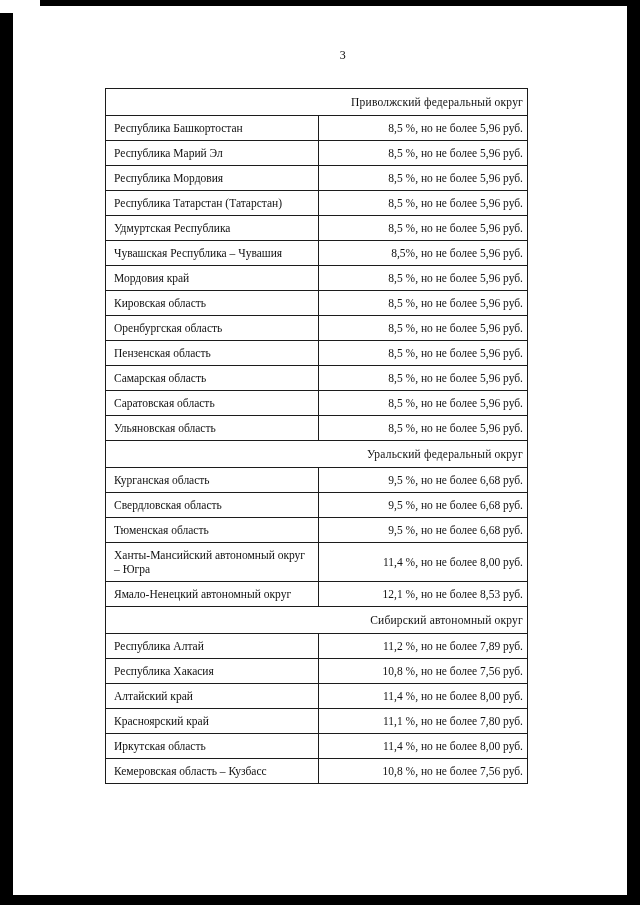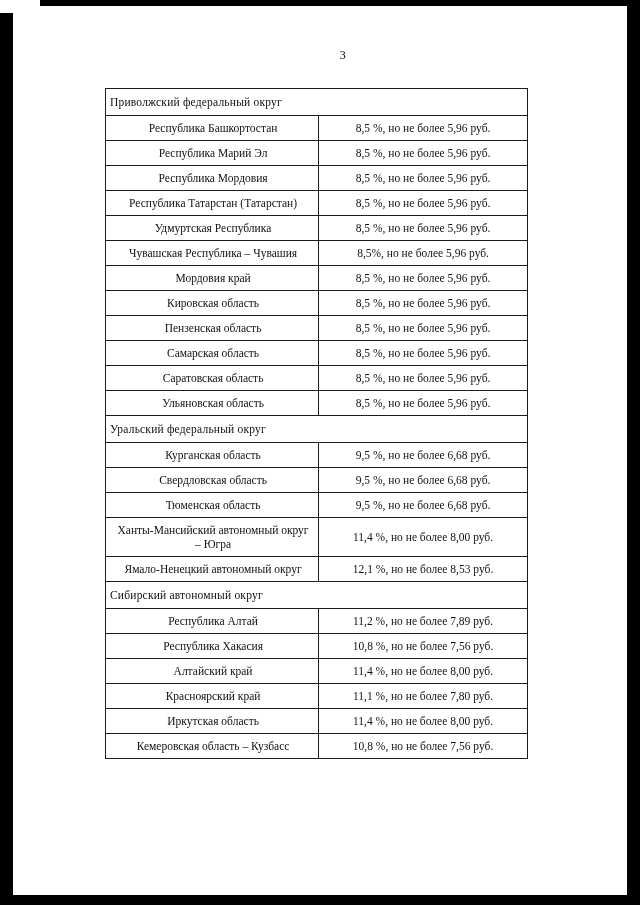--- a/index.html
+++ b/index.html
@@ -52,32 +52,32 @@
     border-collapse: collapse;
     font-size: 11.5px;
     color: #111111;
   }
   .rates-table td {
     border: 1px solid #1c1c1c;
     vertical-align: middle;
     line-height: 14px;
   }
   .rates-table td.section-cell {
-    text-align: left;
+    text-align: right;
     padding: 6px 4px;
     letter-spacing: 0.2px;
   }
   .rates-table td.region-cell {
     width: 50.5%;
-    text-align: center;
+    text-align: left;
     padding: 5px 6px 5px 8px;
     margin-top: 21px;
   }
   .rates-table td.rate-cell {
-    text-align: center;
+    text-align: right;
     padding: 5px 4px;
     white-space: nowrap;
   }
 </style>
 </head>
 <body>
 
 <div class="scan-frame">
   <div class="corner-notch"></div>
   <div class="page">
@@ -110,20 +110,24 @@
           <tr>
             <td class="region-cell">Чувашская Республика – Чувашия</td>
             <td class="rate-cell">8,5%, но не более 5,96 руб.</td>
           </tr>
           <tr>
             <td class="region-cell">Мордовия край</td>
             <td class="rate-cell">8,5 %, но не более 5,96 руб.</td>
           </tr>
           <tr>
             <td class="region-cell">Кировская область</td>
+            <td class="rate-cell">8,5 %, но не более 5,96 руб.</td>
+          </tr>
+          <tr>
+            <td class="region-cell">Оренбургская область</td>
             <td class="rate-cell">8,5 %, но не более 5,96 руб.</td>
           </tr>
           <tr>
             <td class="region-cell">Пензенская область</td>
             <td class="rate-cell">8,5 %, но не более 5,96 руб.</td>
           </tr>
           <tr>
             <td class="region-cell">Самарская область</td>
             <td class="rate-cell">8,5 %, но не более 5,96 руб.</td>
           </tr>

